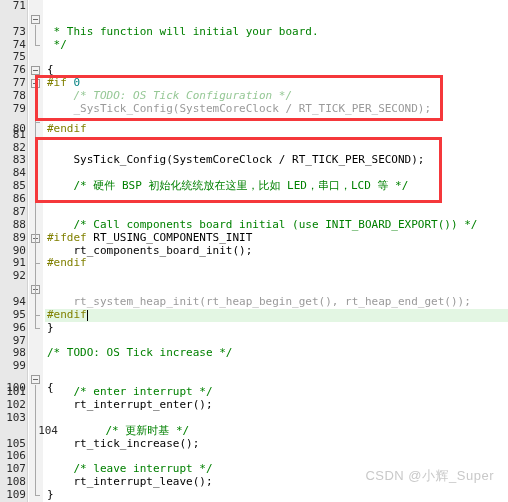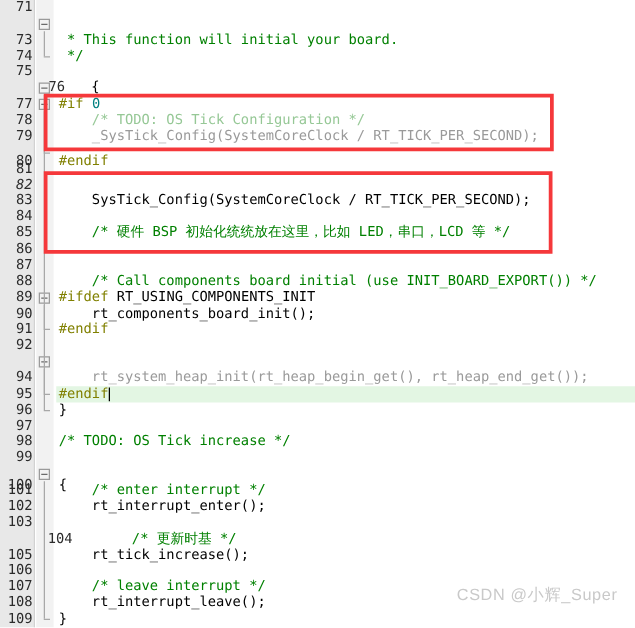--- a/index.html
+++ b/index.html
@@ -74,21 +74,21 @@
   .row.hl .hlbg {
     position: absolute;
     left: 45px; top: 0;
     width: 463px; height: 12.87px;
     background: #e3f6e3;
     z-index: -1;
   }
 
   
   .cmt   { color: #008000; }
-  .cmt-d { color: #96c896; }
+  .cmt-d { color: #96c896; font-style: italic; }
   .kw    { color: #0000ff; }
   .pre   { color: #808000; }
   .num-l { color: #008080; }
   .plain { color: #000000; }
   .dim   { color: #9a9a9a; }
 
   
   .fold {
     position: absolute;
     width: 9px; height: 9px;
@@ -155,27 +155,27 @@
 
   <div class="gutter"></div>
   <div class="fold-col"></div>
   <div class="sep"></div>
 
   <div class="lines" id="lines">
       <div class="row" style="top: 0px; position: absolute; left: 0px; width: 508px;"><span class="num">71</span><span class="code"></span></div>
       <div class="row" style="top: 25.74px; position: absolute; left: 0px; width: 508px;"><span class="num">73</span><span class="code"><span class="cmt"> * This function will initial your board.</span></span></div>
       <div class="row" style="top: 38.61px; position: absolute; left: 0px; width: 508px;"><span class="num">74</span><span class="code"><span class="cmt"> */</span></span></div>
       <div class="row" style="top: 51.48px; position: absolute; left: 0px; width: 508px;"><span class="num">75</span></div>
-      <div class="row" style="top: 64.35px; position: absolute; left: 0px; width: 436px; margin-left: 26px;"><span class="num">76</span><span class="code"><span class="plain">{</span></span></div>
+      <div class="row" style="top: 64.35px; position: absolute; left: 0px; width: 436px;"><span class="num">76</span><span class="code"><span class="plain">{</span></span></div>
       <div class="row" style="top: 77.22px; position: absolute; left: 0px; width: 508px;"><span class="num">77</span><span class="code"><span class="pre">#if</span><span class="plain"> </span><span class="num-l">0</span></span></div>
       <div class="row" style="top: 90.09px; position: absolute; left: 0px; width: 508px;"><span class="num">78</span><span class="code"><span class="cmt-d">    /* TODO: OS Tick Configuration */</span></span></div>
       <div class="row" style="top: 102.96px; position: absolute; left: 0px; width: 508px;"><span class="num">79</span><span class="code"><span class="dim">    _SysTick_Config(SystemCoreClock / RT_TICK_PER_SECOND);</span></span></div>
       <div class="row" style="top: 123px; position: absolute; left: 0px; width: 452px;"><span class="num">80</span><span class="code"><span class="pre">#endif</span></span></div>
       <div class="row" style="top: 128.7px; position: absolute; left: 0px; width: 508px;"><span class="num">81</span><span class="code"></span></div>
-      <div class="row" style="top: 141.57px; position: absolute; left: 0px; width: 508px; font-style: italic;"><span class="num">82</span></div>
+      <div class="row" style="top: 141.57px; position: absolute; left: 0px; width: 508px;"><span class="num">82</span></div>
       <div class="row" style="top: 154.44px; position: absolute; left: 0px; width: 508px;"><span class="num">83</span><span class="code"><span class="plain">    SysTick_Config(SystemCoreClock / RT_TICK_PER_SECOND);</span></span></div>
       <div class="row" style="top: 167.31px; position: absolute; left: 0px; width: 508px;"><span class="num">84</span><span class="code"></span></div>
       <div class="row" style="top: 180.18px; position: absolute; left: 0px; width: 508px;"><span class="num">85</span><span class="code"><span class="cmt">    /* 硬件 BSP 初始化统统放在这里，比如 LED，串口，LCD 等 */</span></span></div>
       <div class="row" style="top: 193.05px; position: absolute; left: 0px; width: 508px;"><span class="num">86</span><span class="code"></span></div>
       <div class="row" style="top: 205.92px; position: absolute; left: 0px; width: 508px;"><span class="num">87</span><span class="code"></span></div>
       <div class="row" style="top: 218.79px; position: absolute; left: 0px; width: 508px;"><span class="num">88</span><span class="code"><span class="cmt">    /* Call components board initial (use INIT_BOARD_EXPORT()) */</span></span></div>
       <div class="row" style="top: 231.66px; position: absolute; left: 0px; width: 508px;"><span class="num">89</span><span class="code"><span class="pre">#ifdef</span><span class="plain"> RT_USING_COMPONENTS_INIT</span></span></div>
       <div class="row" style="top: 244.53px; position: absolute; left: 0px; width: 508px;"><span class="num">90</span><span class="code"><span class="plain">    rt_components_board_init();</span></span></div>
       <div class="row" style="top: 257.4px; position: absolute; left: 0px; width: 508px;"><span class="num">91</span><span class="code"><span class="pre">#endif</span></span></div>
       <div class="row" style="top: 270.27px; position: absolute; left: 0px; width: 508px;"><span class="num">92</span><span class="code"></span></div>

